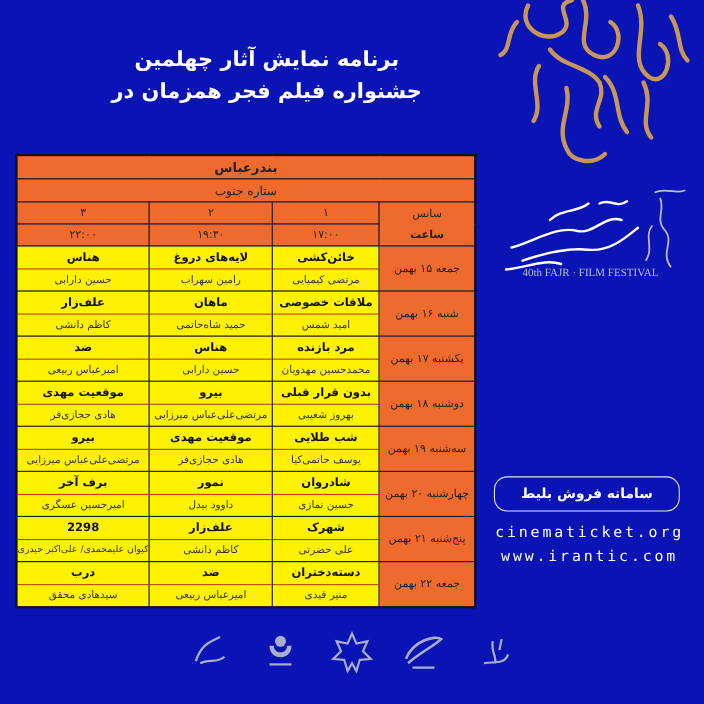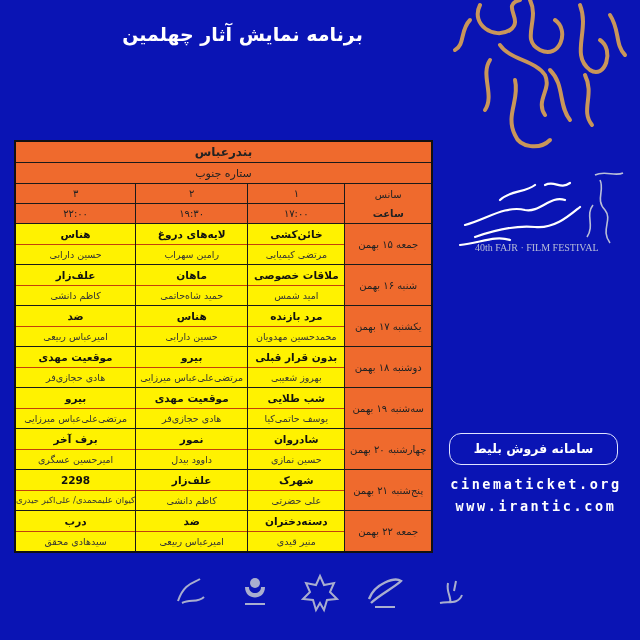--- a/index.html
+++ b/index.html
@@ -2,21 +2,21 @@
 <html><head>
 <meta charset="utf-8">
 <style>
   html, body { margin:0; padding:0; }
   body {
     width:640px; height:640px; overflow:hidden; position:relative;
     background:#0a14b4;
     font-family:"DejaVu Sans", sans-serif;
   }
   .title {
-    position:absolute; left:70px; top:20px; width:345px;
+    position:absolute; left:70px; top:40px; width:345px;
     color:#ffffff; text-align:center; direction:rtl;
     font-family:"DejaVu Sans", sans-serif; font-weight:bold;
     font-size:19px; line-height:29px;
   }
   .title .hl { color:#ffe21a; font-size:22px; }
   .schedule {
     position:absolute; left:14px; top:140px; width:419px;
     border-collapse:collapse; direction:rtl;
     font-family:"DejaVu Sans", sans-serif;
     border:2px solid #111;
@@ -45,32 +45,33 @@
     position:absolute; left:449px; top:433px; width:167px; height:30px;
     border:1.5px solid #dfe3ff; border-radius:12px; background:transparent;
     color:#ffffff; font-family:"DejaVu Sans", sans-serif; font-weight:bold;
     font-size:12.5px; direction:rtl; text-align:center; line-height:30px;
   }
   .links {
     position:absolute; left:446px; top:474px; width:180px;
     color:#ffffff; font-family:"DejaVu Sans Mono", monospace; font-size:13.5px;
     letter-spacing:2.6px; line-height:21.5px; text-align:center;
   }
-  .links div { white-space:nowrap;font-weight:bold; }
+  .links div { white-space:nowrap; }
   .sponsors {
     position:absolute; left:170px; top:570px; width:300px; height:45px;
     display:flex; justify-content:space-between; align-items:center;
   }
   .sponsor { width:40px; height:40px; }
 </style>
 </head>
 <body>
 
 <div class="title">
   <div>برنامه نمایش آثار چهلمین</div>
+  <div>جشنواره فیلم فجر همزمان در</div>
 </div>
 
 <table class="schedule">
   <tbody>
       <tr class="hdr hdr-city">
     <td colspan="4">بندرعباس</td>
   </tr>
   <tr class="hdr hdr-cinema">
     <td colspan="4">ستاره جنوب</td>
   </tr>

